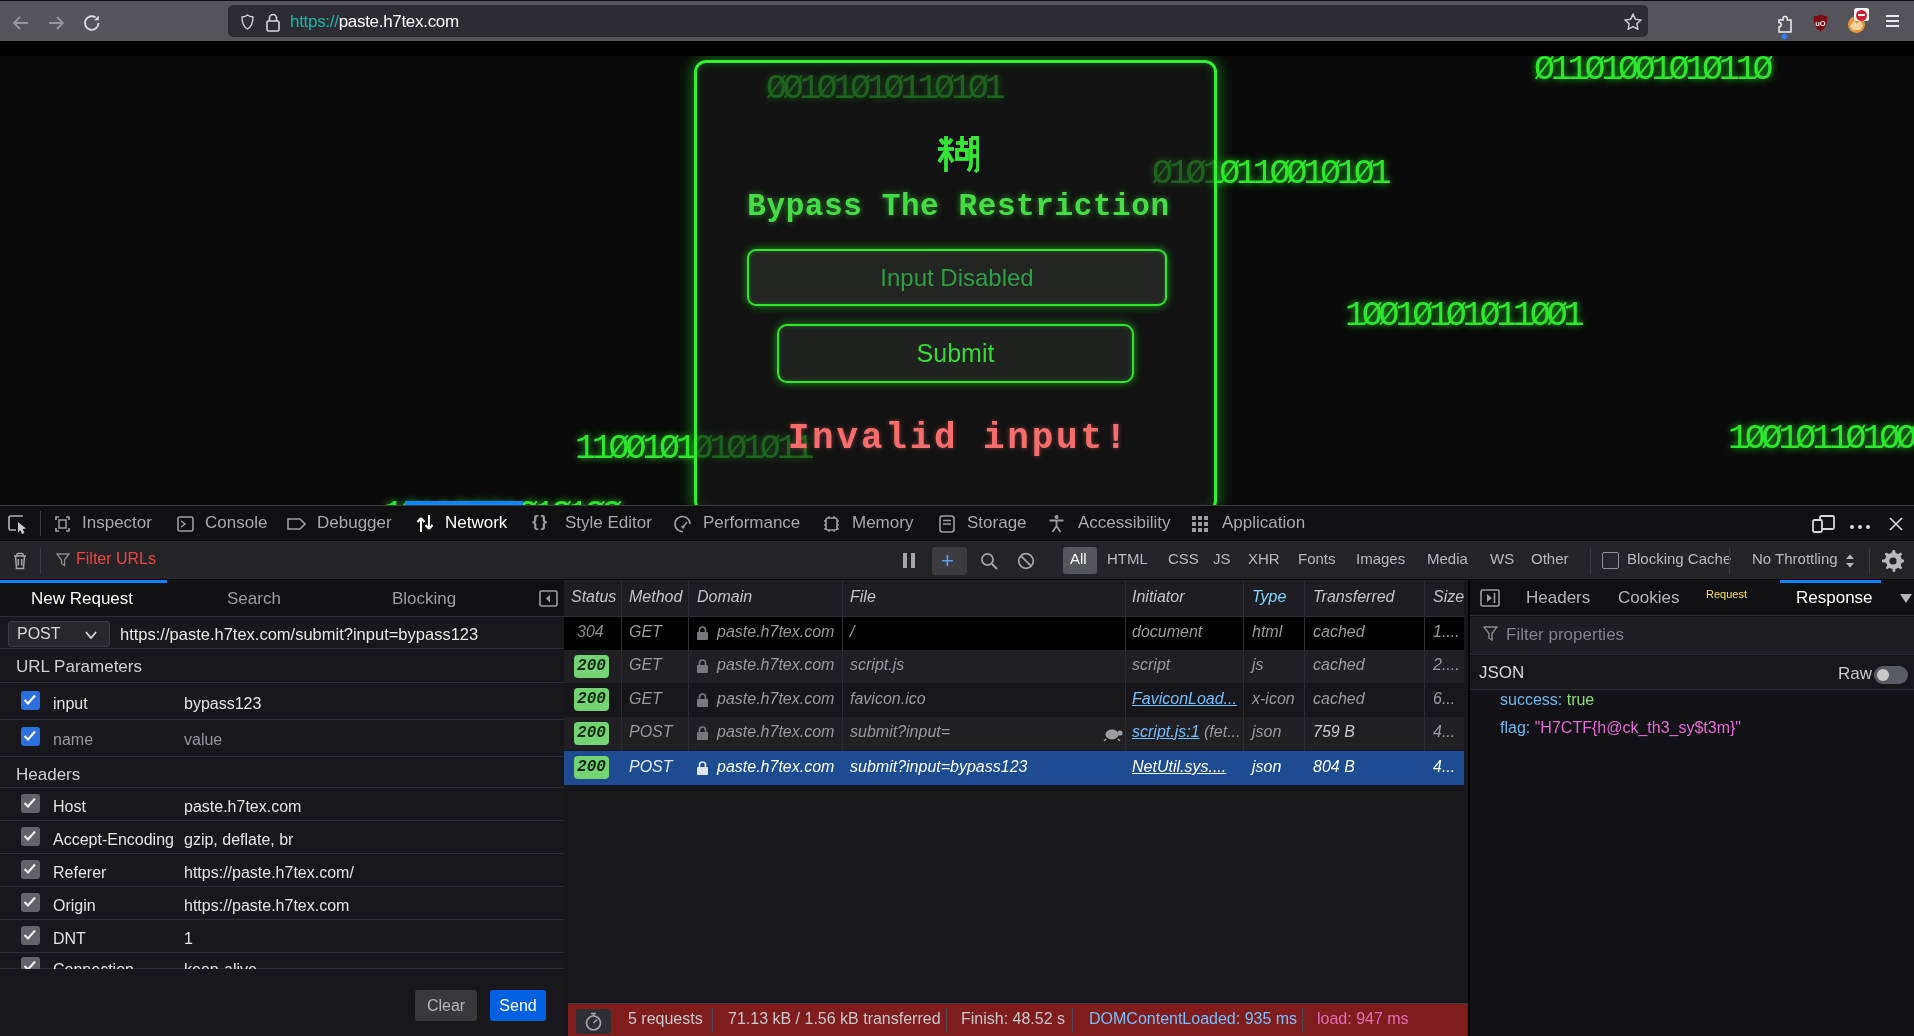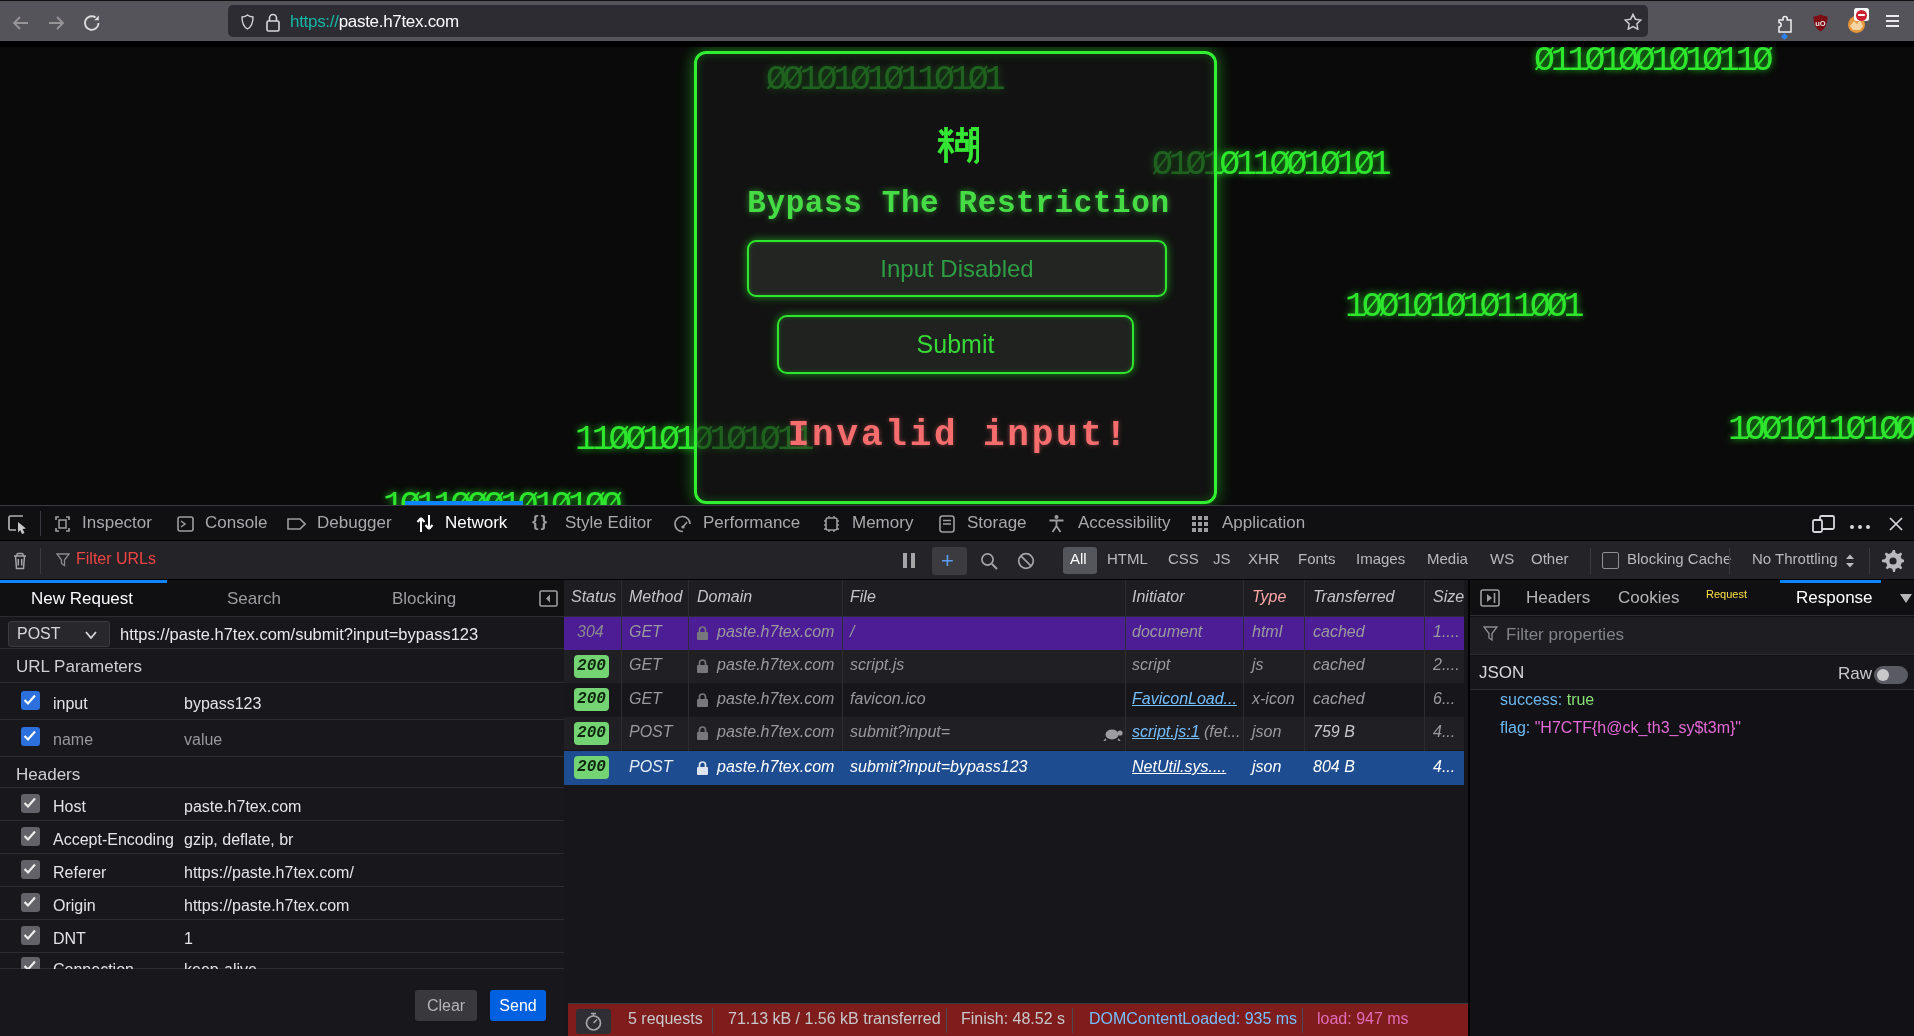--- a/index.html
+++ b/index.html
@@ -6,24 +6,24 @@
 html,body { width:1914px; height:1036px; overflow:hidden; background:#000; }
 body { font-family:"Liberation Sans", sans-serif; }
 #stage { position:relative; width:1914px; height:1036px; overflow:hidden; }
 .abs { position:absolute; }
 
 #toolbar { left:0; top:0; width:1914px; height:41px; background:#55545a; border-top:1px solid #111; }
 #urlfield { left:228px; top:4px; width:1420px; height:32px; background:#2d2c33; border-radius:5px; }
 .urltxt { position:absolute; left:62px; top:7px; font-size:17px; letter-spacing:-0.3px; color:#fbfbfe; }
 .urltxt .proto { color:#14b8a6; }
 
-#page { left:0; top:47px; width:1914px; height:464px; background:#0a0a0a; overflow:hidden; }
+#page { left:0; top:56px; width:1914px; height:464px; background:#0a0a0a; overflow:hidden; }
 .bin { position:absolute; font-family:"Liberation Mono", monospace; font-size:35px; letter-spacing:-4.2px; color:#2ee62e; text-shadow:0 0 7px rgba(40,255,40,.75); line-height:1; }
 #gbox { position:absolute; left:694px; top:4px; width:523px; height:453px; background:rgba(23,24,23,.64); border:3px solid #31f031; border-radius:12px; box-shadow:0 0 16px rgba(40,240,40,.55), inset 0 0 10px rgba(40,240,40,.25); }
-.pix { font-family:"Liberation Mono", monospace; font-weight:bold; position:absolute; line-height:1;margin-top:6px; }
+.pix { font-family:"Liberation Mono", monospace; font-weight:bold; position:absolute; line-height:1; }
 #ginput { position:absolute; left:50px; top:186px; width:420px; height:57px; border:2px solid #2ee62e; border-radius:9px; background:#232523; box-shadow:0 0 9px rgba(40,240,40,.6), inset 0 0 4px rgba(40,240,40,.3); color:#2e9e44; font-size:24px; text-align:center; line-height:53px; }
 #gsubmit { position:absolute; left:80px; top:261px; width:357px; height:59px; border:2px solid #2ee62e; border-radius:10px; background:#1f221f; box-shadow:0 0 9px rgba(40,240,40,.6), inset 0 0 4px rgba(40,240,40,.3); color:#36d936; font-size:25px; text-align:center; line-height:55px; }
 #dtabs { left:0; top:505px; width:1914px; height:35px; background:#101013; border-top:1px solid #3a3a43; }
 #ftoolbar { left:0; top:540px; width:1914px; height:40px; background:#232328; border-top:1px solid #000; border-bottom:1px solid #000; }
 #mainarea { left:0; top:580px; width:1914px; height:456px; background:#17171b; }
 .vsep { position:absolute; background:#000; width:2px; }
 .tabtxt { position:absolute; top:7px; font-size:17px; color:#a9a9ac;text-align:center; }
 .chip { position:absolute; top:9px; font-size:15px; color:#b9b9bd; }
 
 #lpanel { left:0; top:0; width:567px; height:456px; background:#18181c; }
@@ -328,24 +328,24 @@
       <div class="abs" style="left:490px;top:410px;width:56px;height:31px;background:#0061e0;border-radius:3px;text-align:center;line-height:31px;font-size:16px;color:#fff">Send</div>
     </div>
     <div class="vsep" style="left:567px;top:0;height:456px"></div>
     <div class="abs" id="ntable">
       <div class="nhdr" style="left:0;width:900px;background:#1d1d22"></div>
       <div class="abs" style="left:7px;top:8px;font-size:16px;color:#c5c5c8">Status</div>
       <div class="abs" style="left:65px;top:8px;font-size:16px;color:#c5c5c8">Method</div>
       <div class="abs" style="left:133px;top:8px;font-size:16px;color:#c5c5c8">Domain</div>
       <div class="abs" style="left:286px;top:8px;font-size:16px;color:#c5c5c8">File</div>
       <div class="abs" style="left:568px;top:8px;font-size:16px;color:#c5c5c8">Initiator</div>
-      <div class="abs" style="left:688px;top:8px;font-size:16px;color:#fca5a5">Type</div>
+      <div class="abs" style="left:688px;top:8px;font-size:16px;color:#7dd3fc">Type</div>
       <div class="abs" style="left:749px;top:8px;font-size:16px;color:#c5c5c8">Transferred</div>
       <div class="abs" style="left:869px;top:8px;font-size:16px;color:#c5c5c8">Size</div>
-      <div class="nrow" style="top:37px;background:#4c1d95">
+      <div class="nrow" style="top:37px;background:#000000">
         <div class="abs" style="left:13px;top:6px;color:#8a8a8f">304</div>
         <div class="abs" style="left:65px;top:6px">GET</div>
         <svg class="abs" style="left:132px;top:9px" width="13" height="15" viewBox="0 0 13 15">
             <rect x="1" y="6" width="11" height="8" rx="1" fill="#77777c"></rect>
             <path d="M3.5 6 V4 A3 3 0 0 1 9.5 4 V6" stroke="#77777c" stroke-width="1.7" fill="none"></path>
           </svg>
         <div class="abs" style="left:153px;top:6px">paste.h7tex.com</div>
         <div class="abs" style="left:286px;top:6px">/</div>
         <div class="abs" style="left:568px;top:6px">document</div>
         <div class="abs" style="left:688px;top:6px">html</div>

